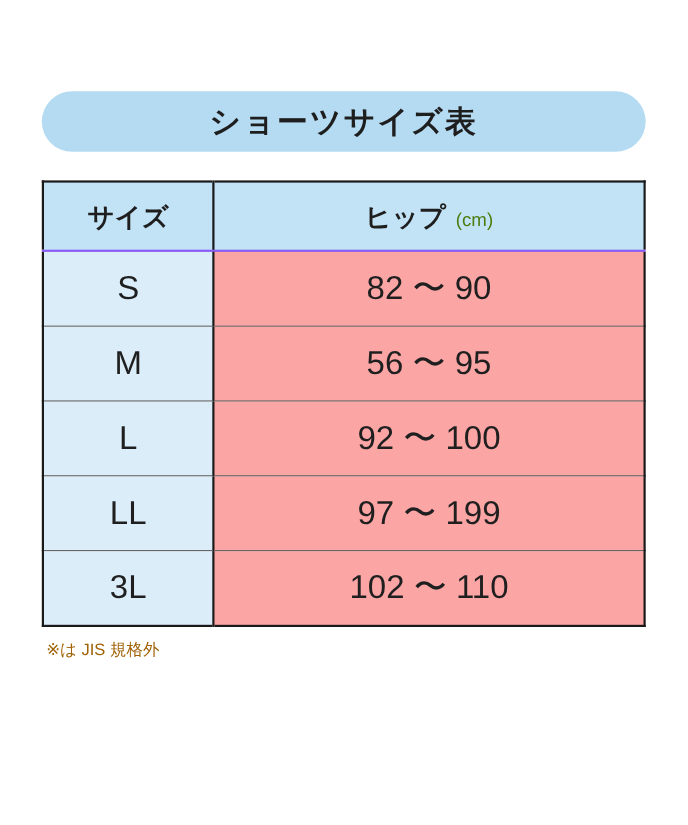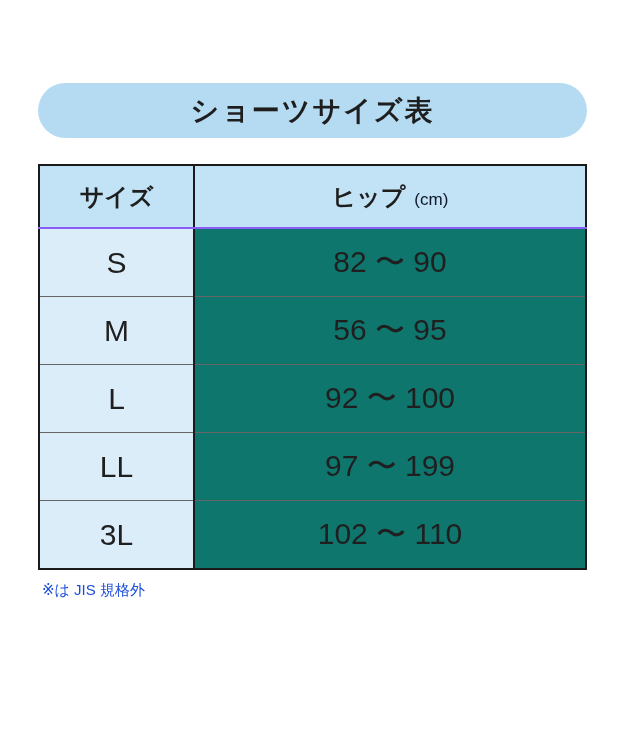--- a/index.html
+++ b/index.html
@@ -57,27 +57,27 @@
     background: #c2e2f5;
     border-bottom: 2px solid #8b5cf6;
     font-size: 24px;
     font-weight: 700;
     color: #1e1e1e;
   }
   .hip-unit {
     font-size: 17px;
     font-weight: 400;
     margin-left: 9px;
-    color: #0f172a;
+    color: #4d7c0f;
   }
   tbody td {
     height: 67px;
     font-size: 30px;
     font-weight: 400;
-    background: #0f766e;
+    background: #fca5a5;
   }
   tbody td.size-cell {
     background: #dcedfa;
   }
   tbody tr + tr td {
     border-top: 1px solid #666666;
   }
   .hip-wrap {
     position: relative;
     display: inline-block;
@@ -86,21 +86,21 @@
     position: absolute;
     right: -21px;
     bottom: 3px;
     font-size: 13px;
     color: #1f1f1f;
   }
   .footnote {
     margin-top: 11px;
     margin-left: 4px;
     font-size: 15px;
-    color: #1d4ed8;
+    color: #a16207;
   }
 </style>
 </head>
 <body>
 
 <div class="page">
 
   <div class="title-pill">
     <span>ショーツサイズ表</span>
   </div>

